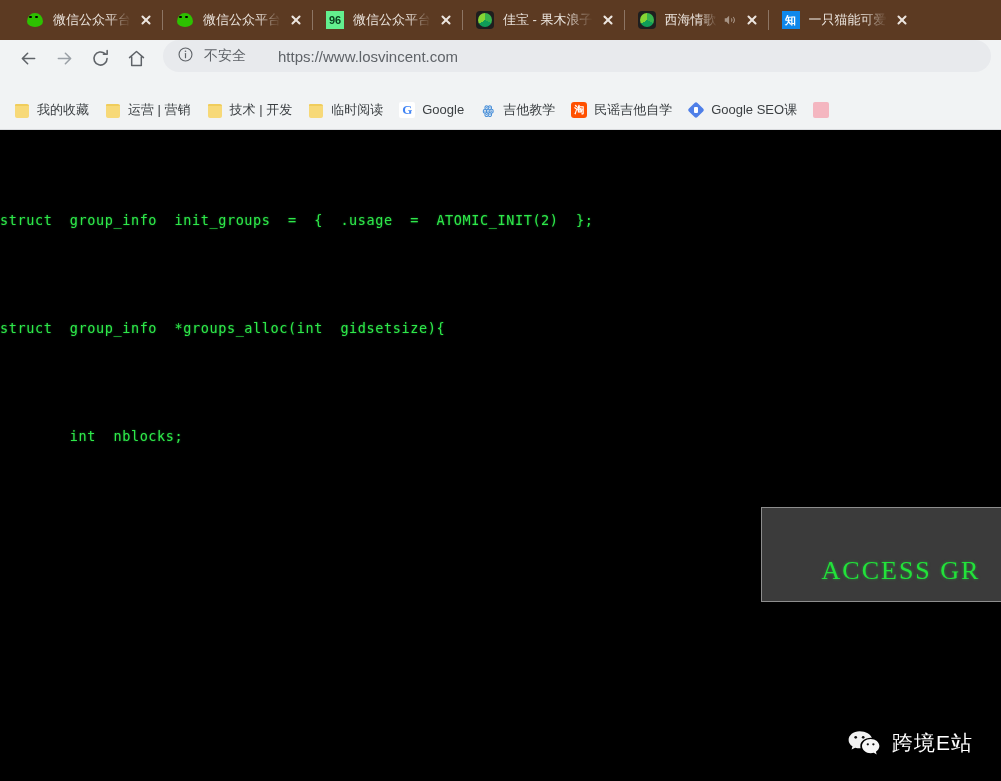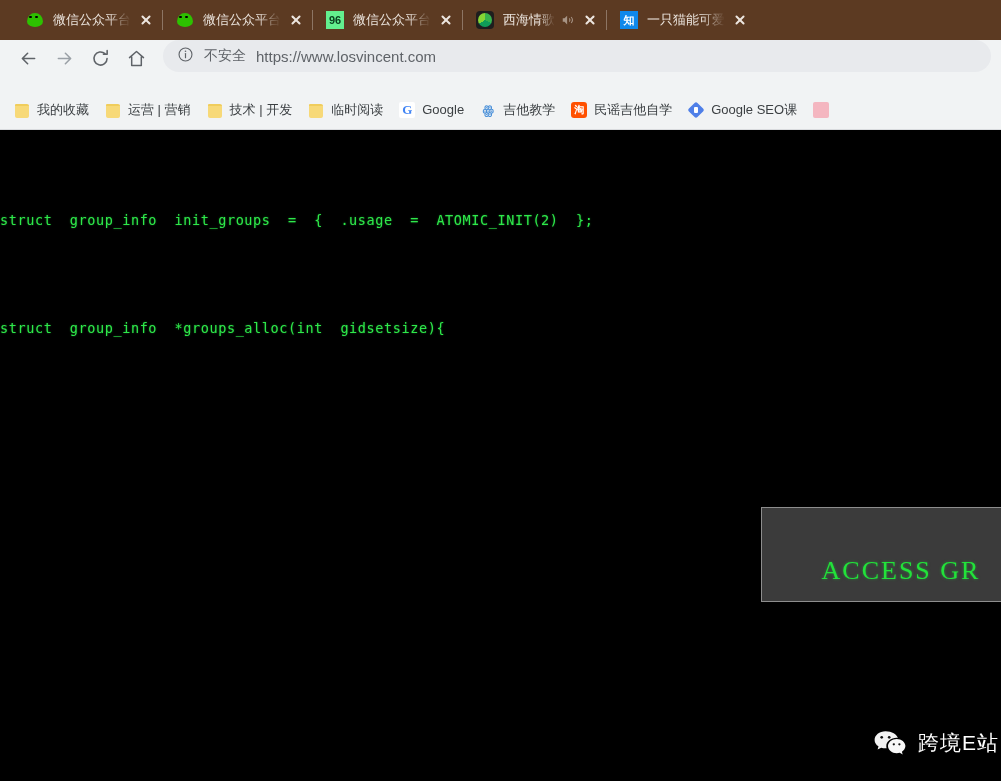--- a/index.html
+++ b/index.html
@@ -148,20 +148,21 @@
     font-size: 14px;
     color: #5f6368;
     white-space: nowrap;
     margin-right: 10px;
   }
   #url-text {
     font-size: 15px;
     color: #5f6368;
     white-space: nowrap;
     overflow: hidden;
+    margin-left: 22px;
   }
 
   
   #bookmarks {
     height: 40px;
     background: #f1f3f4;
     display: flex;
     align-items: center;
     padding: 0 6px;
     overflow: hidden;
@@ -269,21 +270,21 @@
     color: #22e23a;
     letter-spacing: 2px;
     white-space: nowrap;
     text-shadow: 0 0 3px rgba(30,220,60,.5);
     margin-top: 32px;
   }
 
   
   #watermark {
     position: absolute;
-    right: 2px;
+    right: 28px;
     bottom: 24px;
     display: flex;
     align-items: center;
   }
   #wm-logo {
     width: 34px; height: 28px;
     position: relative;
     margin-right: 11px;
     flex: 0 0 34px;
   }
@@ -310,20 +311,25 @@
     <span class="tab-title">微信公众平台</span>
     <span class="tab-close"></span>
   </div>
 
   <div class="tab">
     <span class="tab-favicon fav-96">96</span>
     <span class="tab-title">微信公众平台</span>
     <span class="tab-close"></span>
   </div>
 
+  <div class="tab">
+    <span class="tab-favicon fav-green-circle"></span>
+    <span class="tab-title">佳宝 - 果木浪子</span>
+    <span class="tab-close"></span>
+  </div>
 
   <div class="tab">
     <span class="tab-favicon fav-green-circle"></span>
     <span class="tab-title">西海情歌</span>
     <span class="tab-audio">
       <svg viewBox="0 0 16 16" width="14" height="14" aria-hidden="true">
         <path d="M7 3 L4 6 H2 v4 h2 l3 3 z" fill="#cfc4bb"></path>
         <path d="M9.5 6.2 q1.6 1.8 0 3.6" stroke="#cfc4bb" stroke-width="1.2" fill="none"></path>
         <path d="M11.6 4.6 q3 3.4 0 6.8" stroke="#cfc4bb" stroke-width="1.2" fill="none"></path>
       </svg>
@@ -425,20 +431,21 @@
     <span class="bm-icon ic-partial"></span>
   </div>
 
 </div>
 
 <div id="page">
 
   <div id="code">
     <span class="ln">struct  group_info  init_groups  =  {  .usage  =  ATOMIC_INIT(2)  };</span>
     <span class="ln">struct  group_info  *groups_alloc(int  gidsetsize){</span>
+    <span class="ln">        int  nblocks;</span>
     <span class="ln blank"></span>
     
     
     
     
     
   </div>
 
   <div id="access-banner">
     <span>ACCESS  GR</span>

